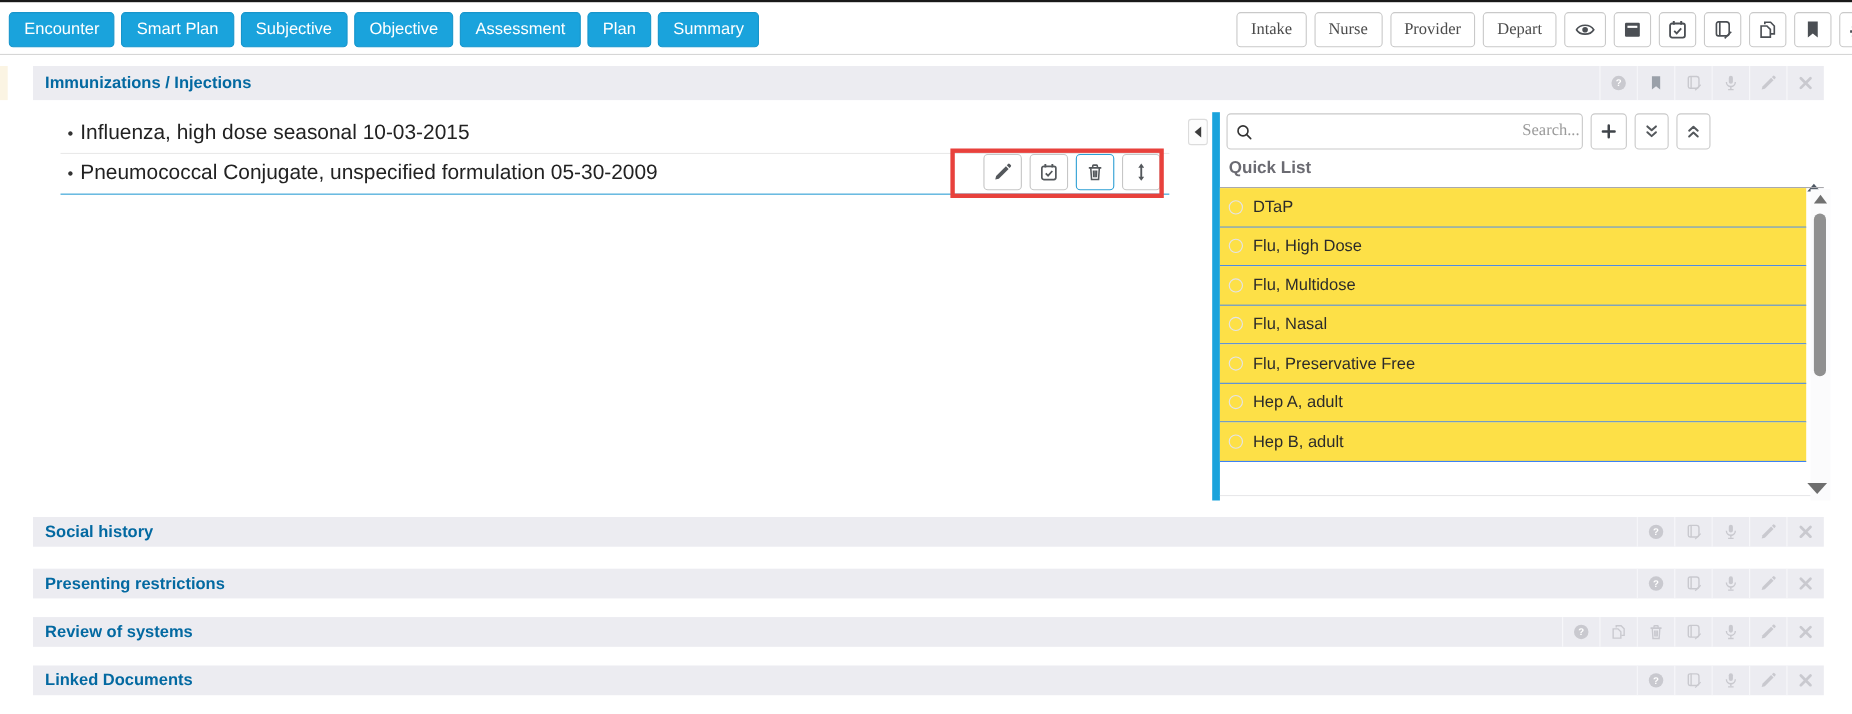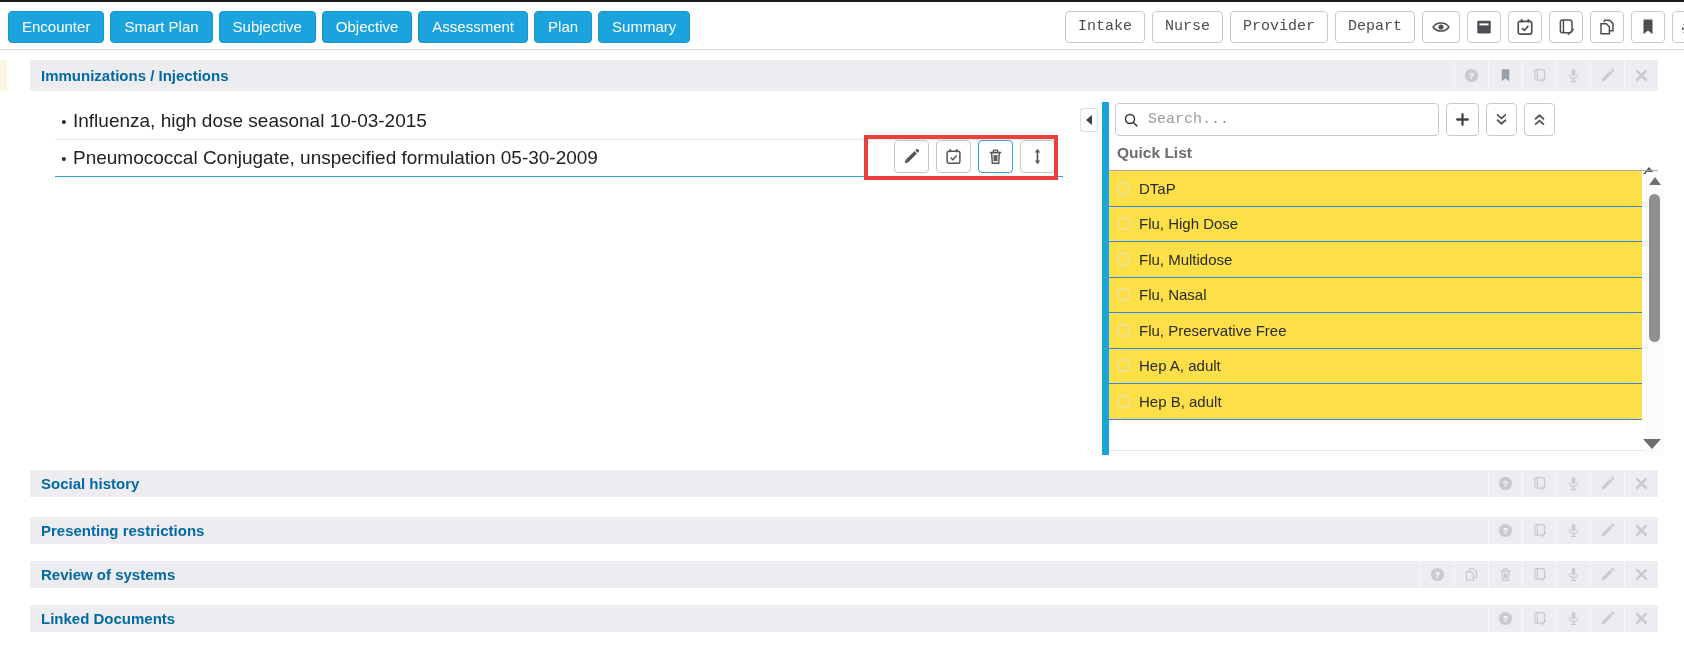--- a/index.html
+++ b/index.html
@@ -11,21 +11,21 @@
   
   .topbar{position:absolute;left:0;top:0;width:1684px;height:50px;background:#fff;
           border-top:2px solid #1a1a1a;border-bottom:1px solid #d6d6d6;box-sizing:border-box;padding-left:15px;}
   .nav-tabs{position:absolute;left:8px;top:9px;display:flex;gap:6px;}
   .btn-primary{background:#1aa3dc;border:1px solid #1795cb;color:#fff;border-radius:4px;
           font-size:15px;height:32px;line-height:30px;padding:0 13px;box-sizing:border-box;
           font-family:inherit;cursor:pointer;white-space:nowrap;}
   .topbar-right{position:absolute;right:-26px;top:9px;display:flex;gap:7px;align-items:center;}
   .btn-light{background:#fff;border:1px solid #c9c9c9;color:#4c4c4c;border-radius:4px;
           font-size:15px;height:32px;line-height:30px;padding:0 12px;box-sizing:border-box;
-          font-family:Liberation Mono, monospace;cursor:pointer;white-space:nowrap;}
+          font-family:Liberation Serif, serif;cursor:pointer;white-space:nowrap;}
   .icon-btn{width:34px;height:32px;background:#fff;border:1px solid #c9c9c9;border-radius:4px;
           display:flex;align-items:center;justify-content:center;color:#4b4f54;cursor:pointer;flex:none;}
   .icon-btn .ic{width:18px;height:18px;}
 
   
   .sec-hdr{position:absolute;left:30px;width:1628px;background:#ececf1;display:flex;align-items:center;}
   .imm-hdr{top:60px;height:31px;}
   .sec-title{font-size:15px;font-weight:bold;color:#0369a1;padding-left:11px;}
   .hdr-icons{position:absolute;right:0;top:0;height:100%;display:flex;}
   .hdr-cell{width:33px;height:100%;display:flex;align-items:center;justify-content:center;
@@ -50,21 +50,21 @@
             border:4px solid #e8413c;box-sizing:border-box;pointer-events:none;}
 
   
   .collapse-btn{position:absolute;left:1080px;top:108px;width:18px;height:24px;background:#fdfdfd;
             border:1px solid #dcdcdc;border-radius:3px;display:flex;align-items:center;justify-content:center;cursor:pointer;}
   .tri-left{width:0;height:0;border-top:5px solid transparent;border-bottom:5px solid transparent;border-right:6px solid #3d3d3d;}
   .accent-bar{position:absolute;left:1102px;top:102px;width:7px;height:353px;background:#1aa3dc;}
   .search-wrap{position:absolute;left:1115px;top:103px;width:324px;height:33px;border:1px solid #c9c9c9;
             border-radius:4px;box-sizing:border-box;display:flex;align-items:center;background:#fff;}
   .search-wrap .ic{width:16px;height:16px;color:#333;margin:0 7px;flex:none;}
-  .search-input{border:none;outline:none;flex:1;min-width:0;font-size:15px;font-family:Liberation Mono, monospace;color:#7f1d1d;background:transparent;}
+  .search-input{border:none;outline:none;flex:1;min-width:0;font-size:15px;font-family:Liberation Serif, serif;color:#7f1d1d;background:transparent;text-align:right;}
   .search-input::placeholder{color:#9b9b9b;}
   .panel-btn{position:absolute;top:103px;height:33px;background:#fff;border:1px solid #c9c9c9;border-radius:4px;
             display:flex;align-items:center;justify-content:center;box-sizing:border-box;color:#3f4449;cursor:pointer;}
   .btn-add{left:1446px;width:33px;}
   .btn-chevdn{left:1486px;width:31px;color:#54585c;}
   .btn-chevup{left:1524px;width:31px;color:#54585c;}
   .btn-chevup .ic{transform:rotate(180deg);}
 
   .ql-title{position:absolute;left:1117px;top:144px;font-size:15.5px;font-weight:bold;color:#6b6b72;}
   .tri-up-sm{width:0;height:0;border-left:6px solid transparent;border-right:6px solid transparent;border-bottom:7px solid #4e5864;}

